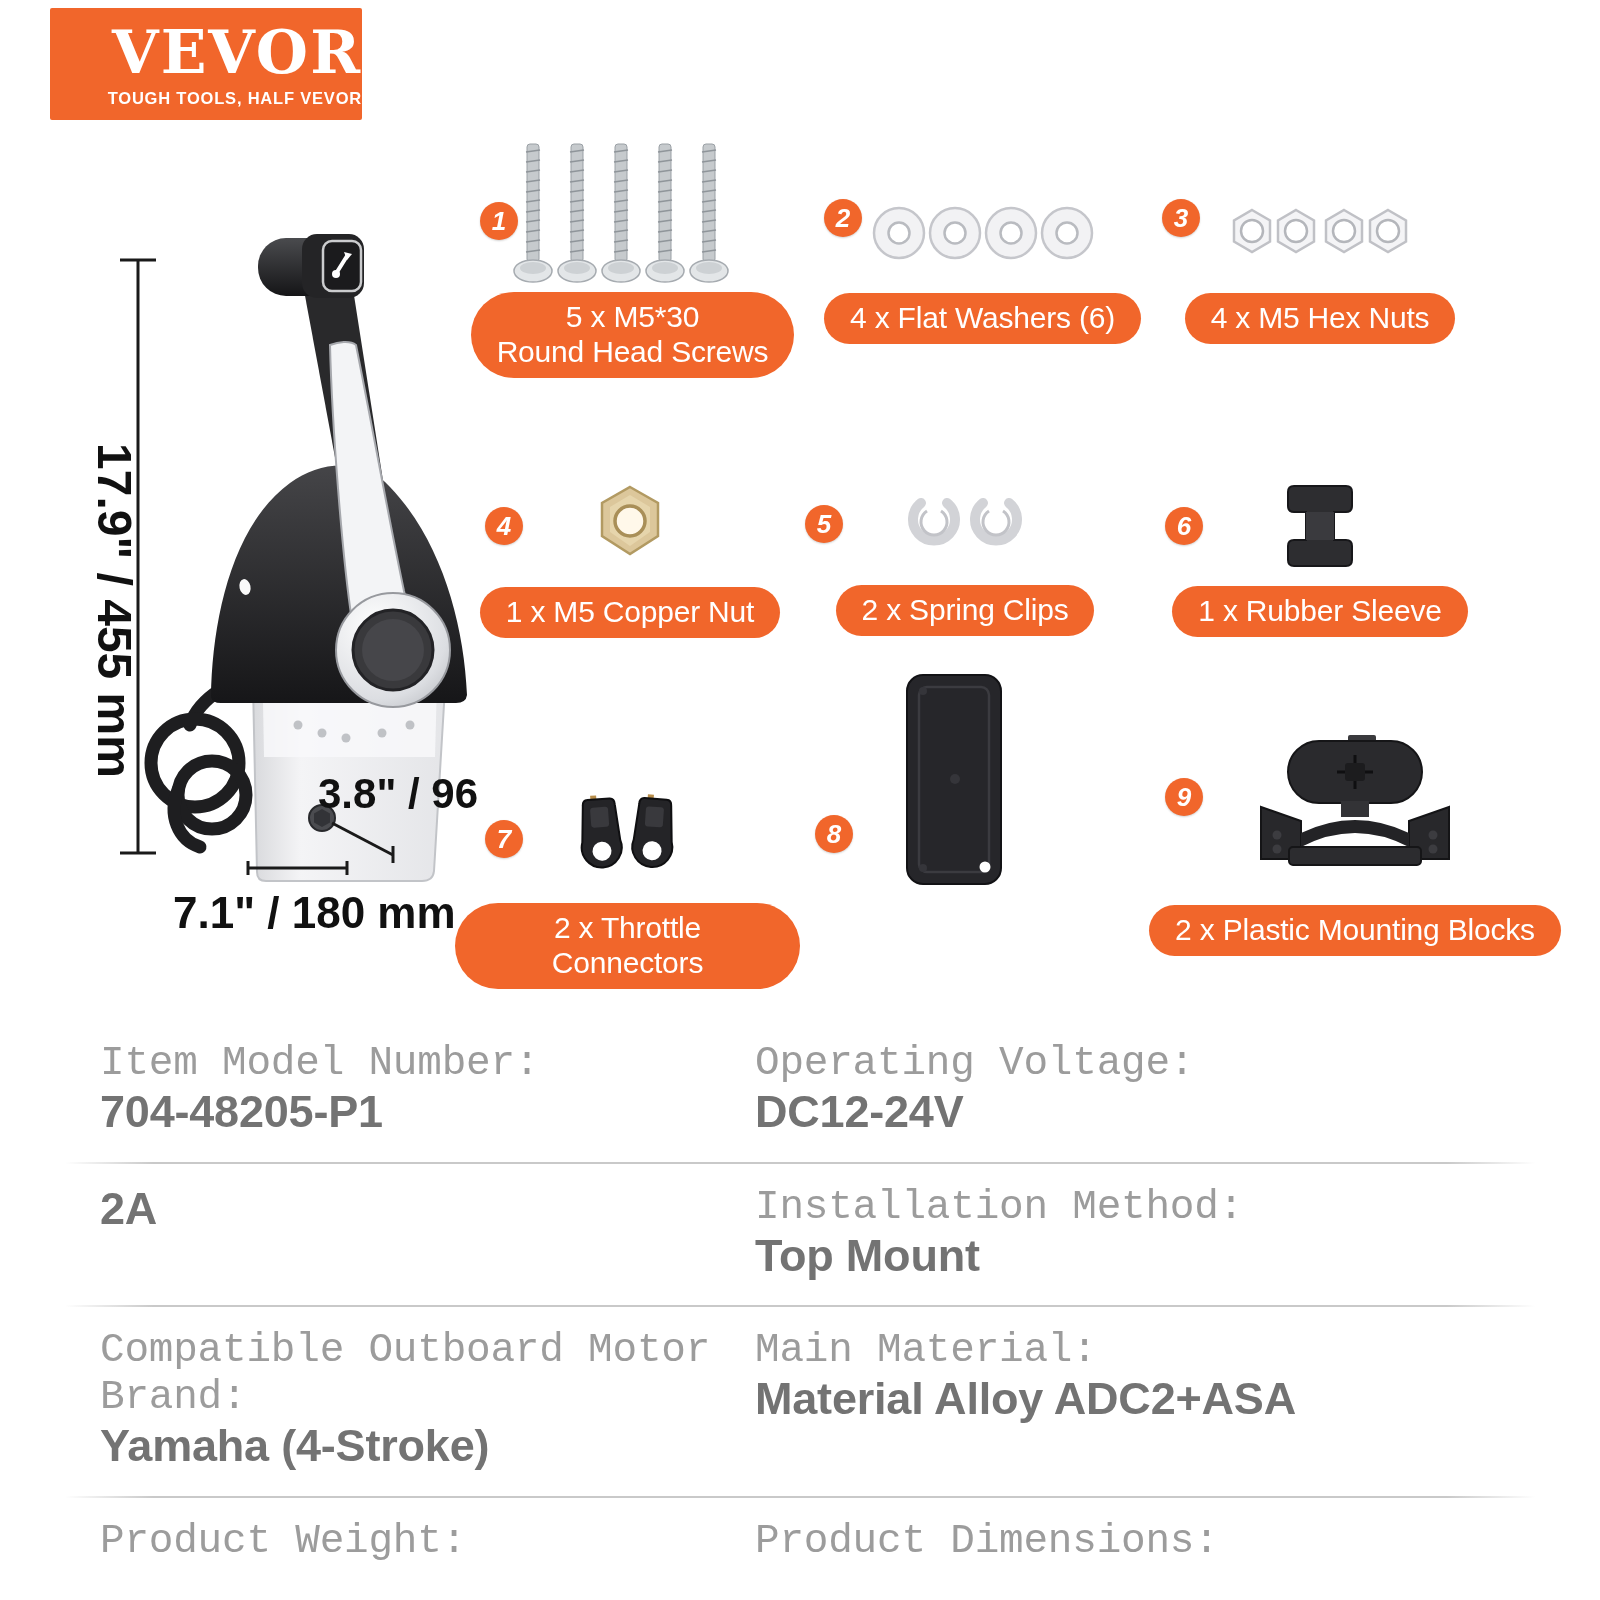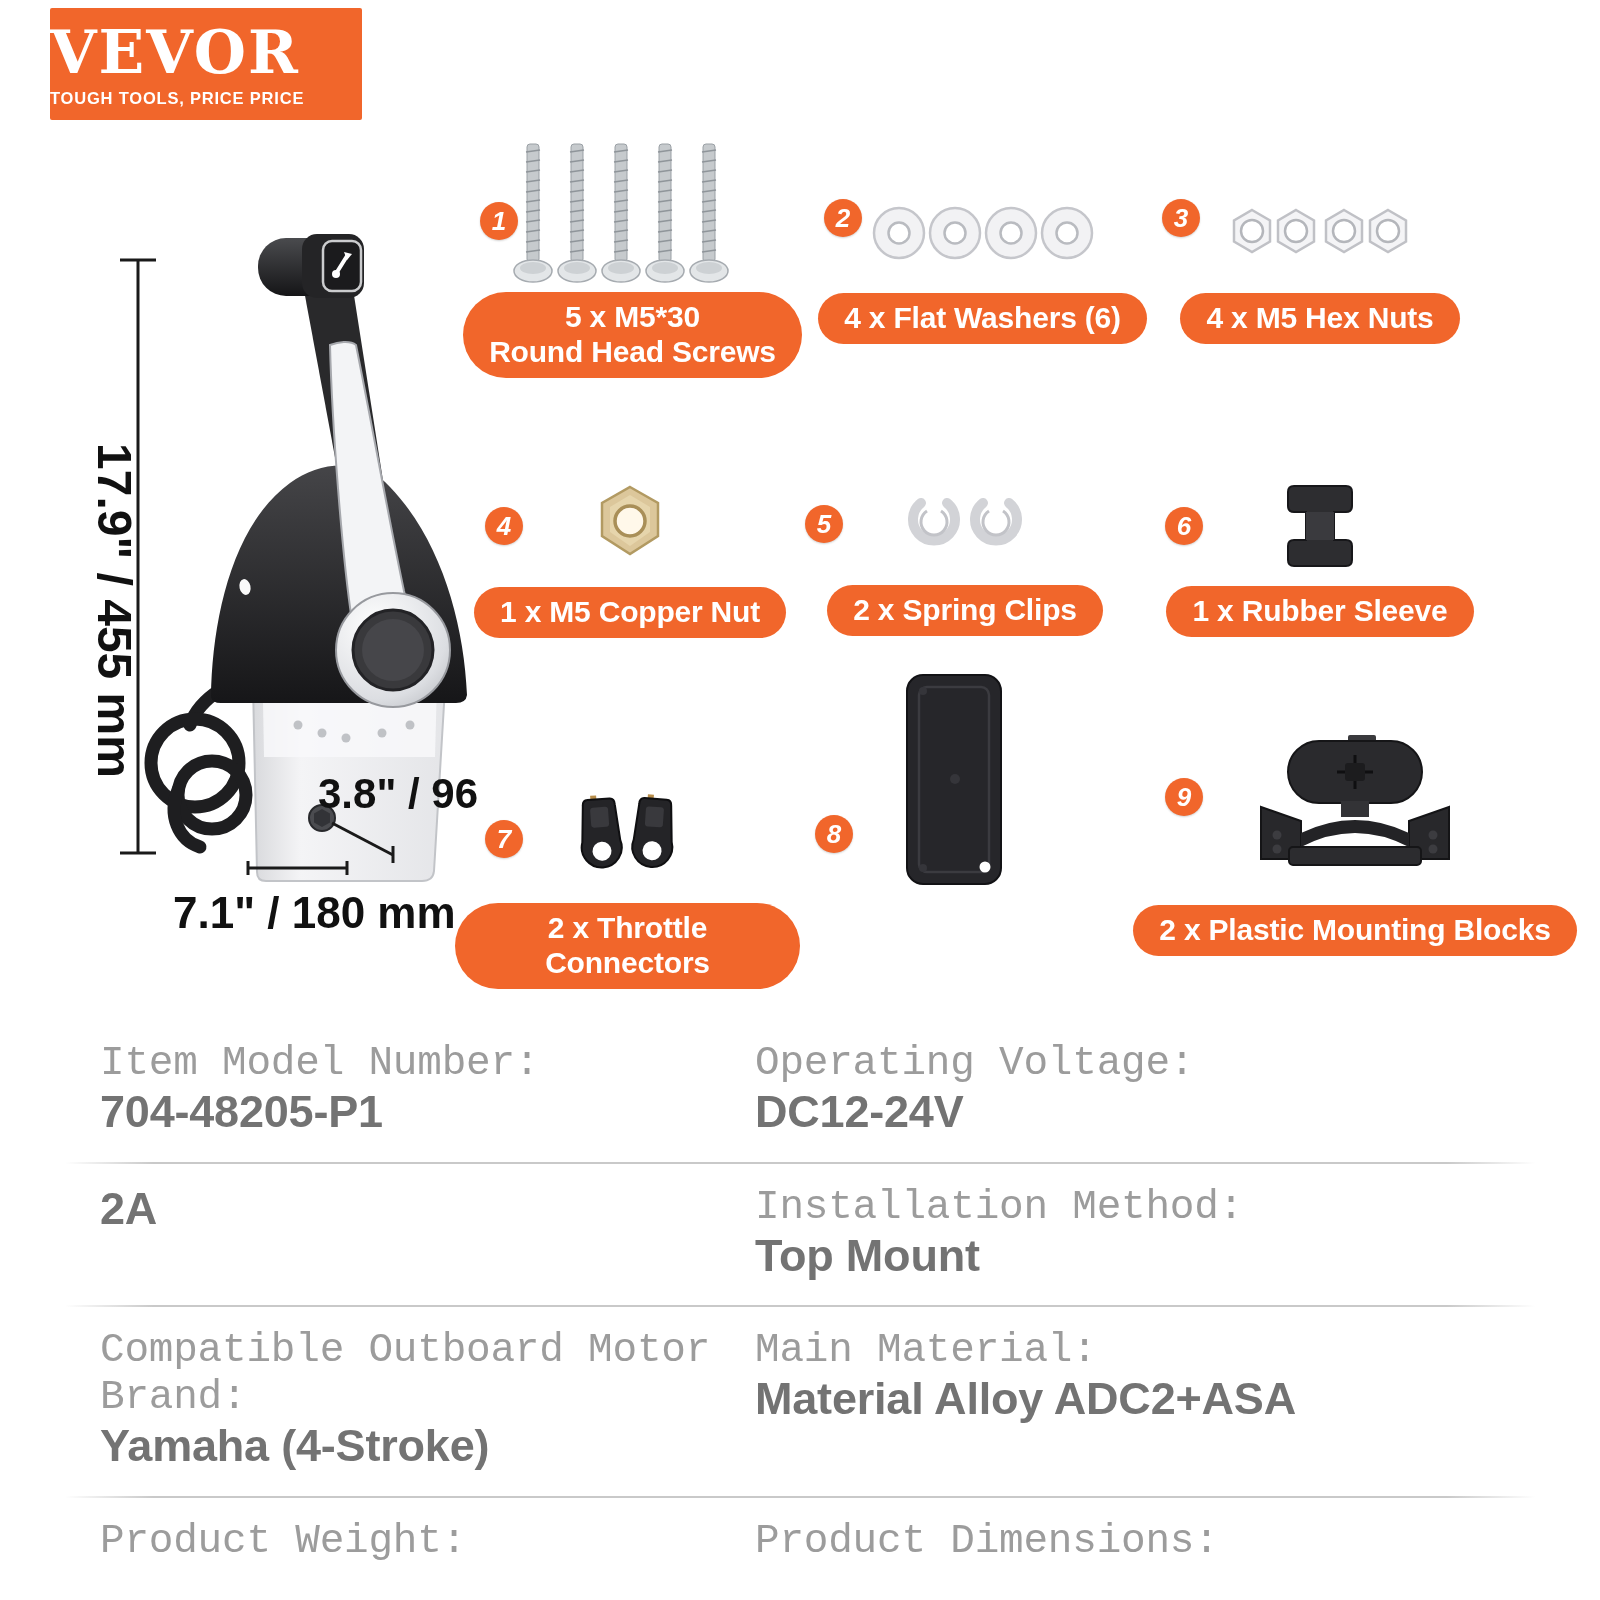--- a/index.html
+++ b/index.html
@@ -2,32 +2,32 @@
 <html style="--accent: #F1662B;"><head>
 <meta charset="utf-8">
 <style>
   html,body{margin:0;padding:0;background:#fff;}
   :root{--accent:#F1662B;}
   .canvas{position:relative;width:1600px;height:1600px;background:#fff;overflow:hidden;
           font-family:"Liberation Sans", sans-serif;}
 
   
   .logo{position:absolute;left:50px;top:8px;width:312px;height:112px;background:var(--accent);
-        display:flex;flex-direction:column;align-items:flex-start;justify-content:center;border-radius:2px;}
+        display:flex;flex-direction:column;align-items:flex-end;justify-content:center;border-radius:2px;}
   .logo .brand{font-family:"DejaVu Serif", serif;font-weight:bold;font-size:60px;line-height:60px;
         color:#fff;letter-spacing:2px;margin-top:2px;}
   .logo .tagline{color:#fff;font-size:16.5px;font-weight:bold;letter-spacing:.8px;margin-top:7px;}
 
   
   .acc{position:absolute;text-align:center;}
   .acc svg{display:block;margin:0 auto;}
   .badge{position:absolute;width:38px;height:38px;border-radius:50%;background:var(--accent);
          color:#fff;font-weight:bold;font-style:italic;font-size:26px;line-height:38px;
          text-align:center;box-shadow:0 1px 2px rgba(0,0,0,.18);}
-  .pill{display:inline-block;background:var(--accent);color:#fff;font-weight:bold;font-size:30px;
+  .pill{display:inline-block;background:var(--accent);color:#fff;font-weight:normal;font-size:30px;
         line-height:1.16;padding:8px 26px;border-radius:44px;white-space:pre-line;letter-spacing:-0.2px;}
 
   
   .product{position:absolute;left:60px;top:225px;width:420px;height:740px;}
   .dim-text{font-weight:bold;fill:#111;}
 
   
   .specs{position:absolute;left:65px;top:1020px;width:1470px;}
   .spec-row{display:grid;grid-template-columns:655px 1fr;padding:20px 0 24px 0;}
   .divider{height:2px;width:100%;
@@ -36,21 +36,21 @@
   .spec-label{color:#9c9c9c;font-size:41px;line-height:1.15;letter-spacing:-0.2px;font-family:Liberation Mono, monospace;}
   .spec-value{color:#737373;font-size:45px;font-weight:bold;line-height:1.12;letter-spacing:-0.2px;}
 </style>
 </head>
 <body>
 
 <div class="canvas">
 
   <div class="logo">
     <div class="brand">VEVOR</div>
-    <div class="tagline">TOUGH TOOLS, PRICE PRICE</div>
+    <div class="tagline">TOUGH TOOLS, HALF VEVOR</div>
   </div>
 
   <div class="product">
     <svg width="420" height="740" viewBox="0 0 420 740">
       <defs>
         <linearGradient id="gripGrad" x1="0" y1="0" x2="0" y2="1">
           <stop offset="0" stop-color="#4a4b4e"></stop>
             <stop offset="1" stop-color="#151517"></stop>
         </linearGradient>
         <linearGradient id="domeGrad" x1="0" y1="0" x2="0" y2="1">

